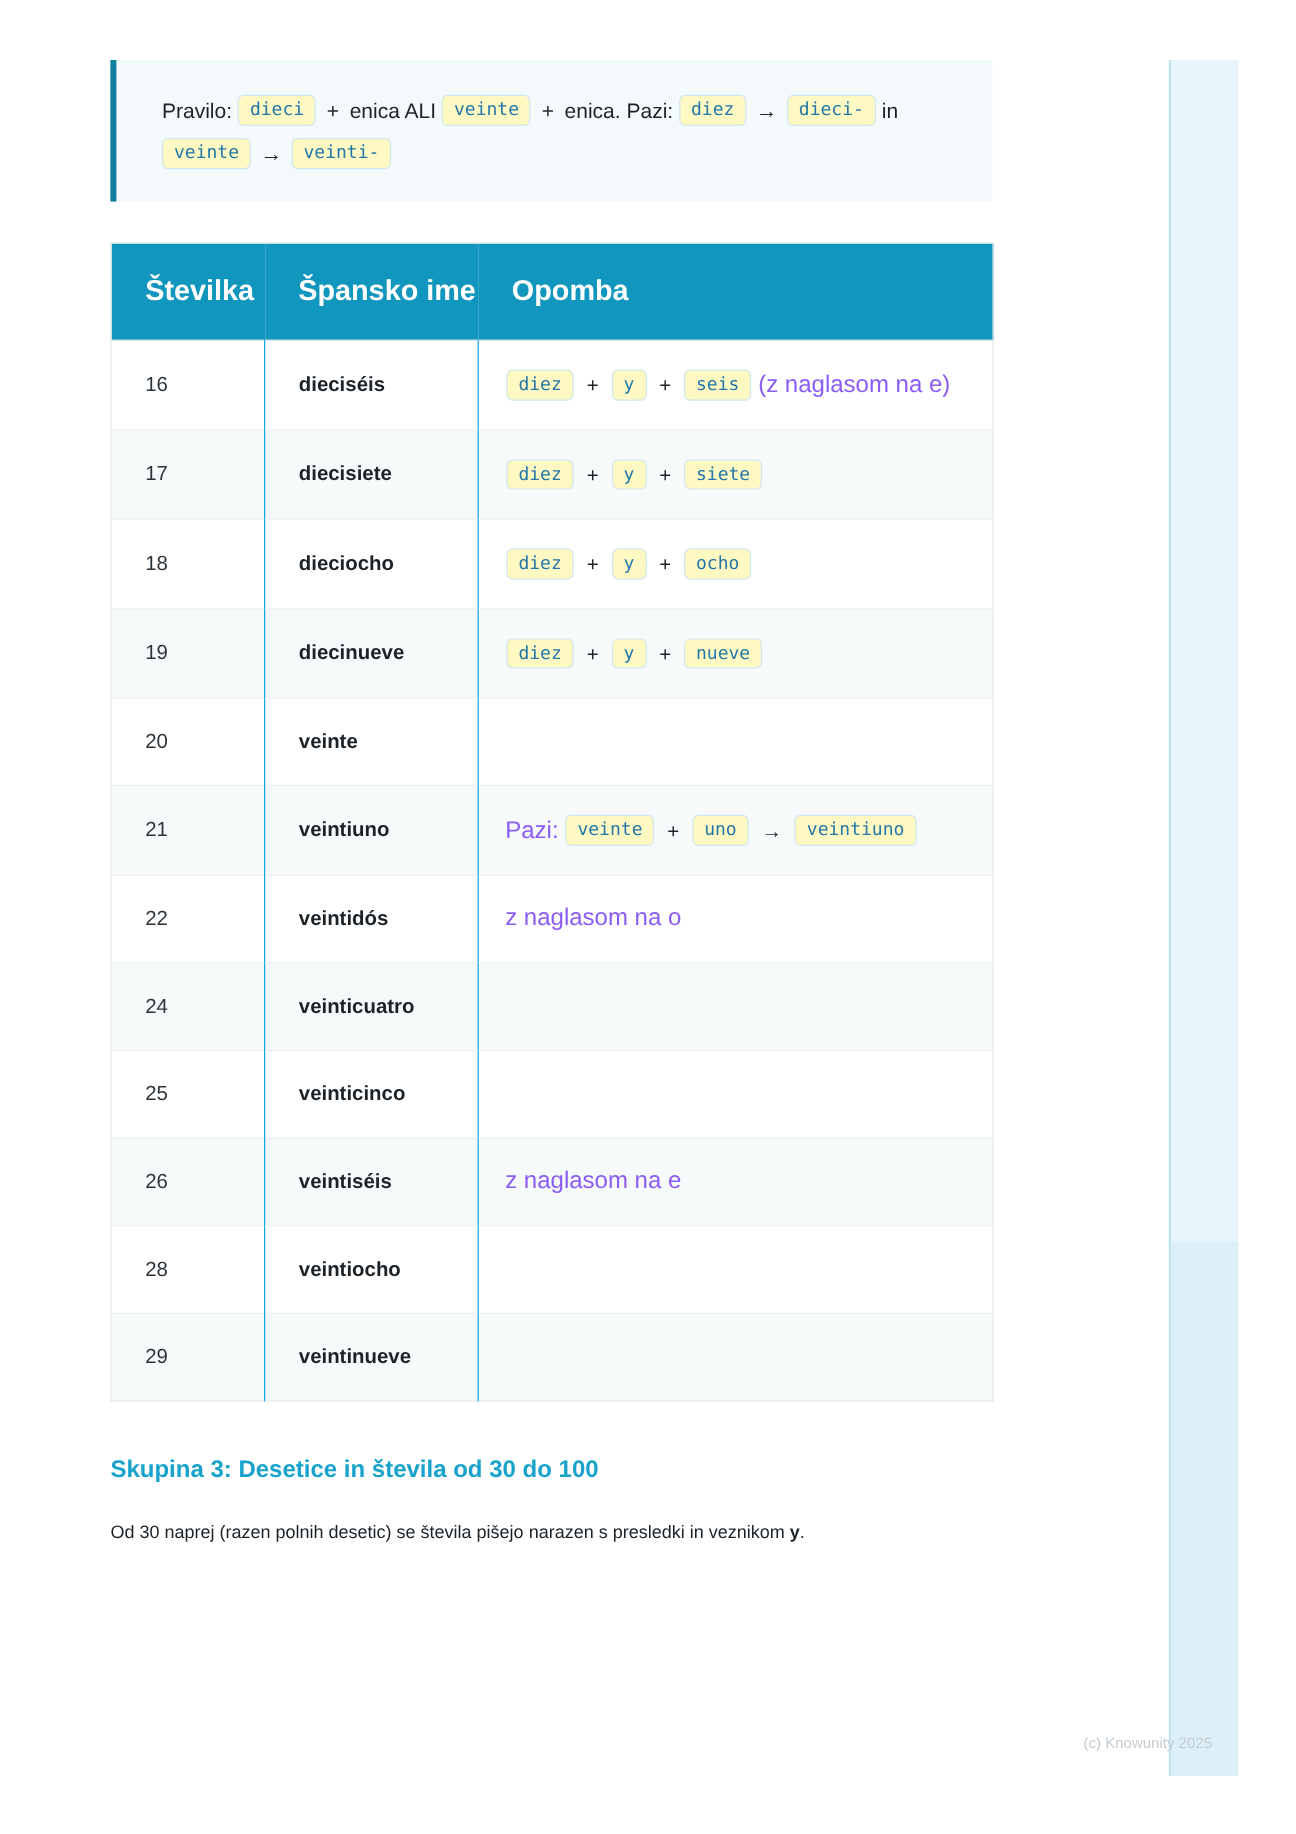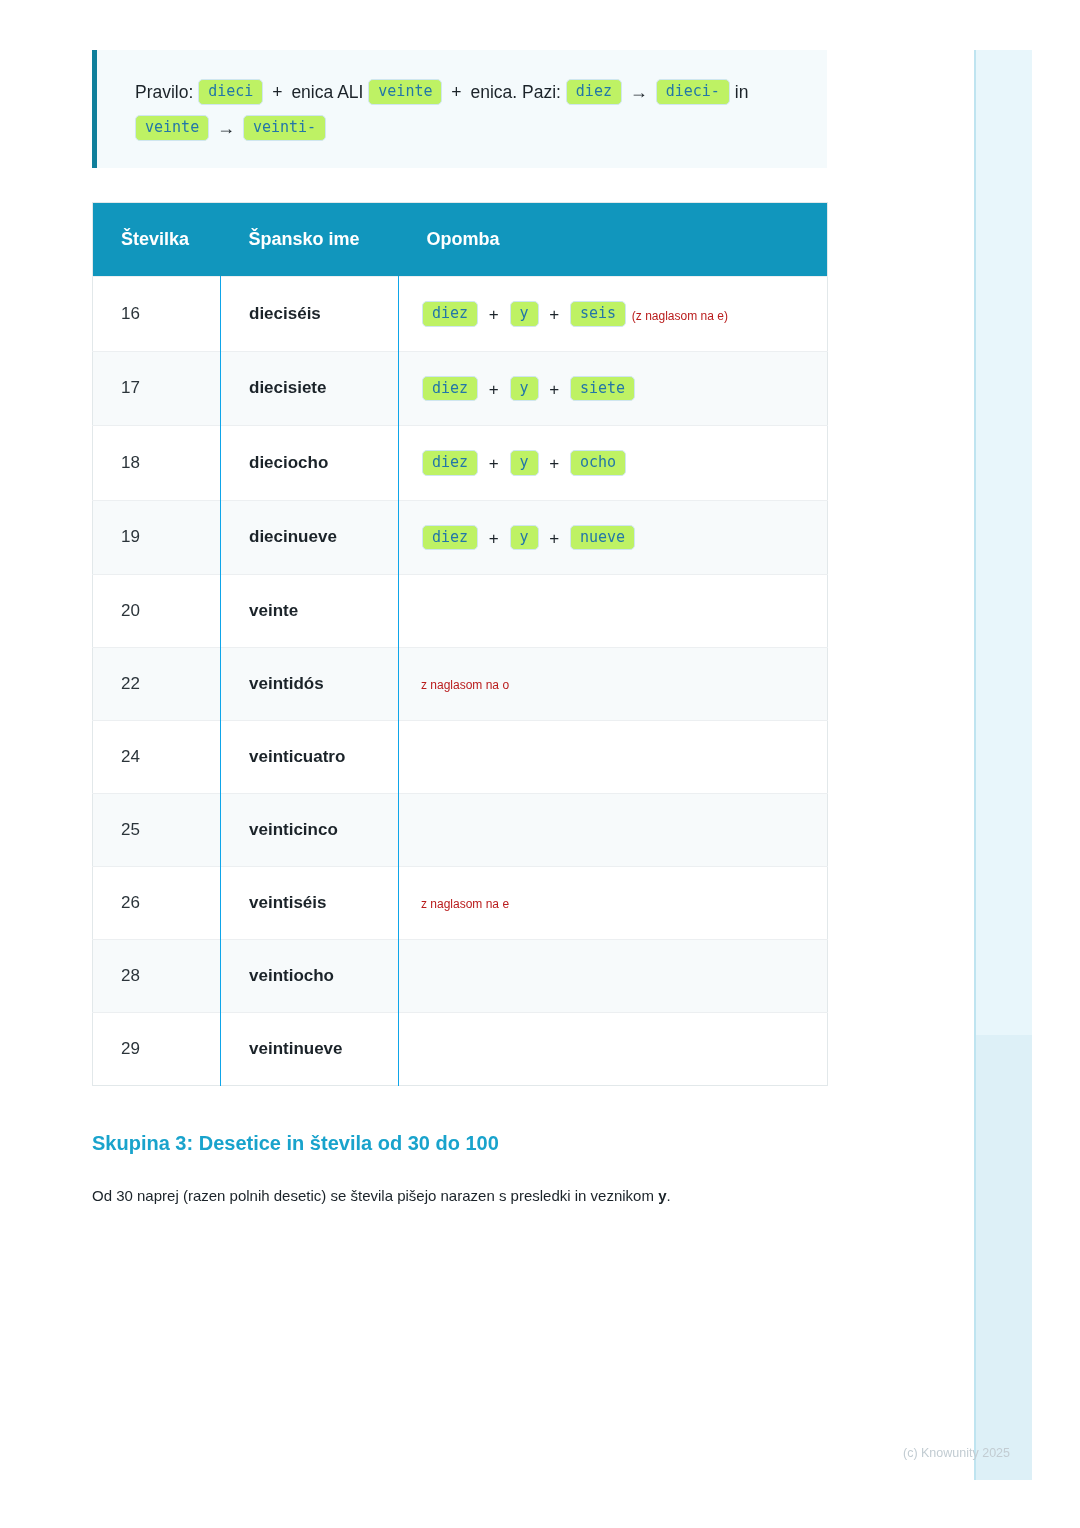--- a/index.html
+++ b/index.html
@@ -56,42 +56,42 @@
     line-height: 2.0;
     font-size: 17.5px;
     color: #1b2329;
   }
   .callout .lbl { font-weight: normal; }
   .code {
     display: inline-block;
     font-family: "DejaVu Sans Mono", monospace;
     font-size: 15px;
     color: #2276a8;
-    background: #bef264;
+    background: #fef9c3;
     border: 1px solid #cfe6ef;
     border-radius: 5px;
     padding: 3px 9px 4px;
     line-height: 1.1;
     vertical-align: 2px;
   }
   .callout .op { padding: 0 4px; }
   .arrow { font-size: 18px; padding: 0 3px; color: #1b2329; }
 
   
   table.numbers {
     margin-top: 34px;
     border-collapse: collapse;
     width: 735px;
     table-layout: fixed;
     border: 1px solid #e2e8ea;
   }
   table.numbers thead th {
     background: #1196bd;
     color: #ffffff;
-    font-size: 18px;
+    font-size: 24px;
     font-weight: bold;
     text-align: left;
     padding: 26px 0 26px 28px;
     border: none;
   }
   table.numbers col.c1 { width: 128px; }
   table.numbers col.c2 { width: 178px; }
   table.numbers col.c3 { width: 429px; }
   table.numbers td {
     border-top: 1px solid #eceff1;
@@ -100,21 +100,21 @@
     font-size: 17px;
     color: #1b2329;
     height: 73px;
     vertical-align: middle;
   }
   table.numbers td.num { color: #2b343a; }
   table.numbers td.name { font-weight: bold; }
   table.numbers td.note { border-right: none; padding-left: 22px; }
   table.numbers tbody tr:nth-child(even) { background: #f7fafb; }
   table.numbers tbody tr:nth-child(odd) { background: #ffffff; }
-  .note-text { color: #b91c1c; font-size: 12px; }
+  .note-text { color: #8b5cf6; font-size: 20px; }
   .note .code { margin: 0 1px; }
   .note .op { padding: 0 5px; font-size: 17px; }
 
   
   h2.section {
     color: #19a3cc;
     font-size: 20px;
     font-weight: bold;
     margin: 46px 0 0 0;
   }
@@ -199,20 +199,25 @@
             <td class="num">19</td>
             <td class="name">diecinueve</td>
             <td class="note"><span class="code">diez</span> <span class="op">+</span> <span class="code">y</span> <span class="op">+</span> <span class="code">nueve</span> </td>
           </tr>
           <tr>
             <td class="num">20</td>
             <td class="name">veinte</td>
             <td class="note"></td>
           </tr>
           <tr>
+            <td class="num">21</td>
+            <td class="name">veintiuno</td>
+            <td class="note"><span class="note-text">Pazi:</span> <span class="code">veinte</span> <span class="op">+</span> <span class="code">uno</span> <span class="op">→</span> <span class="code">veintiuno</span> </td>
+          </tr>
+          <tr>
             <td class="num">22</td>
             <td class="name">veintidós</td>
             <td class="note"><span class="note-text">z naglasom na o</span> </td>
           </tr>
           <tr>
             <td class="num">24</td>
             <td class="name">veinticuatro</td>
             <td class="note"></td>
           </tr>
           <tr>

